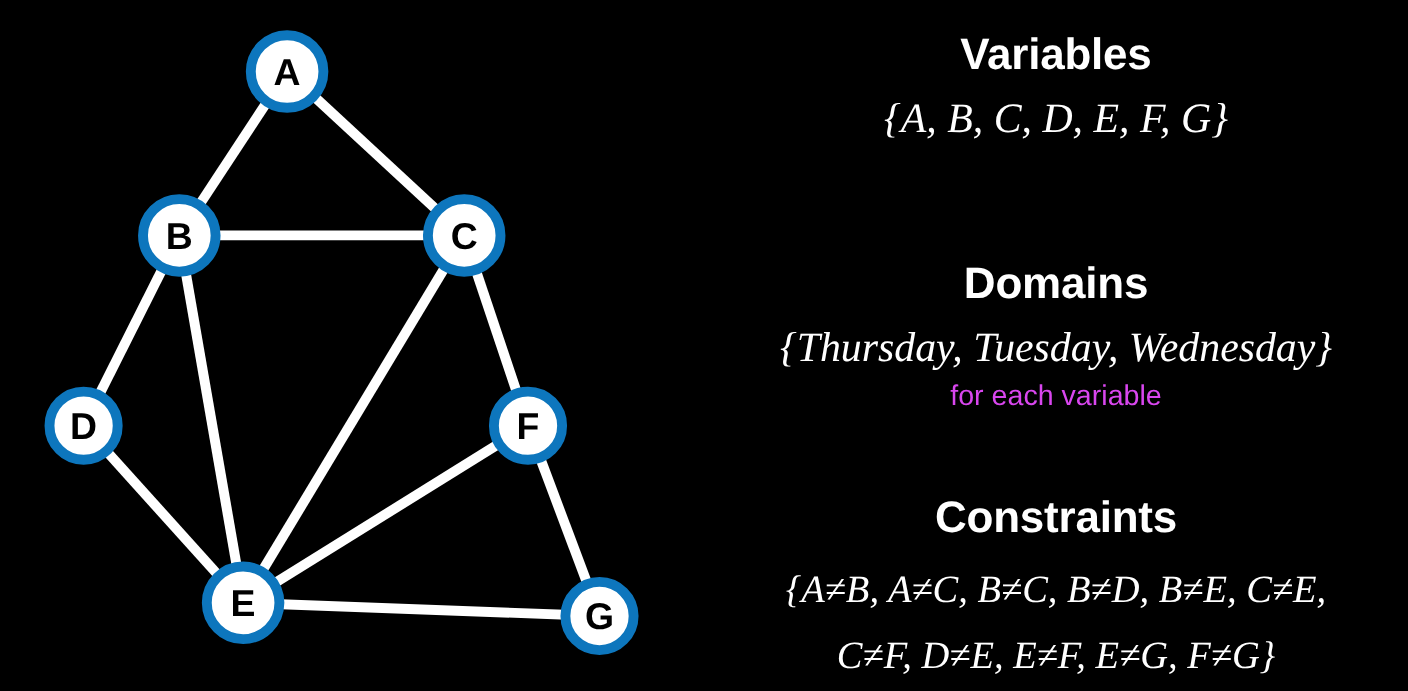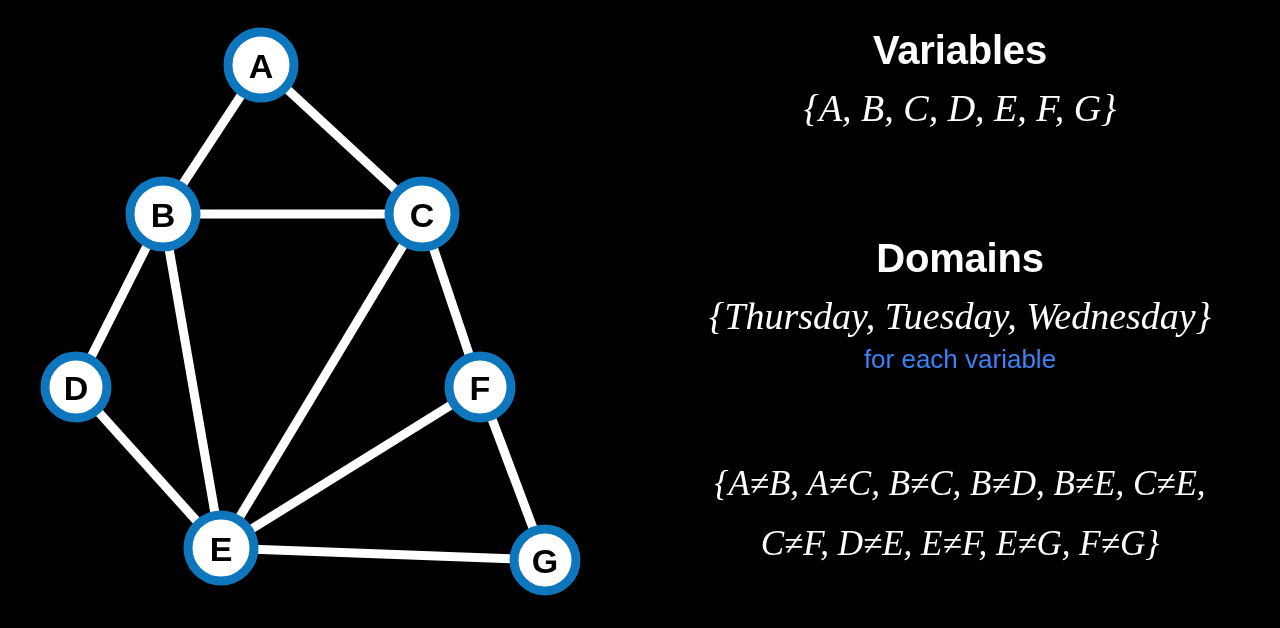--- a/index.html
+++ b/index.html
@@ -91,21 +91,21 @@
   .mathset-constraints {
     font-size: 35px;
     line-height: 43px;
     margin-top: 17px;
   }
   .subnote {
     font-family: "Liberation Sans", sans-serif;
     font-weight: normal;
     font-size: 26px;
     line-height: 34px;
-    color: #3b82f6;
+    color: #d946ef;
     margin-top: 2px;
   }
 </style>
 </head>
 <body>
 
 <div class="slide">
 
   <div class="graph-pane">
     <svg class="graph-svg" viewBox="0 0 640 628">
@@ -162,18 +162,19 @@
       <div class="mathset">{A, B, C, D, E, F, G}</div>
     </div>
 
     <div class="block block-domains">
       <div class="heading">Domains</div>
       <div class="mathset">{Thursday, Tuesday, Wednesday}</div>
       <div class="subnote">for each variable</div>
     </div>
 
     <div class="block block-constraints">
+      <div class="heading">Constraints</div>
       <div class="mathset mathset-constraints">{A≠B, A≠C, B≠C, B≠D, B≠E, C≠E,</div>
       <div class="mathset mathset-constraints">C≠F, D≠E, E≠F, E≠G, F≠G}</div>
     </div>
 
   </div>
 </div>
 
 </body></html>

